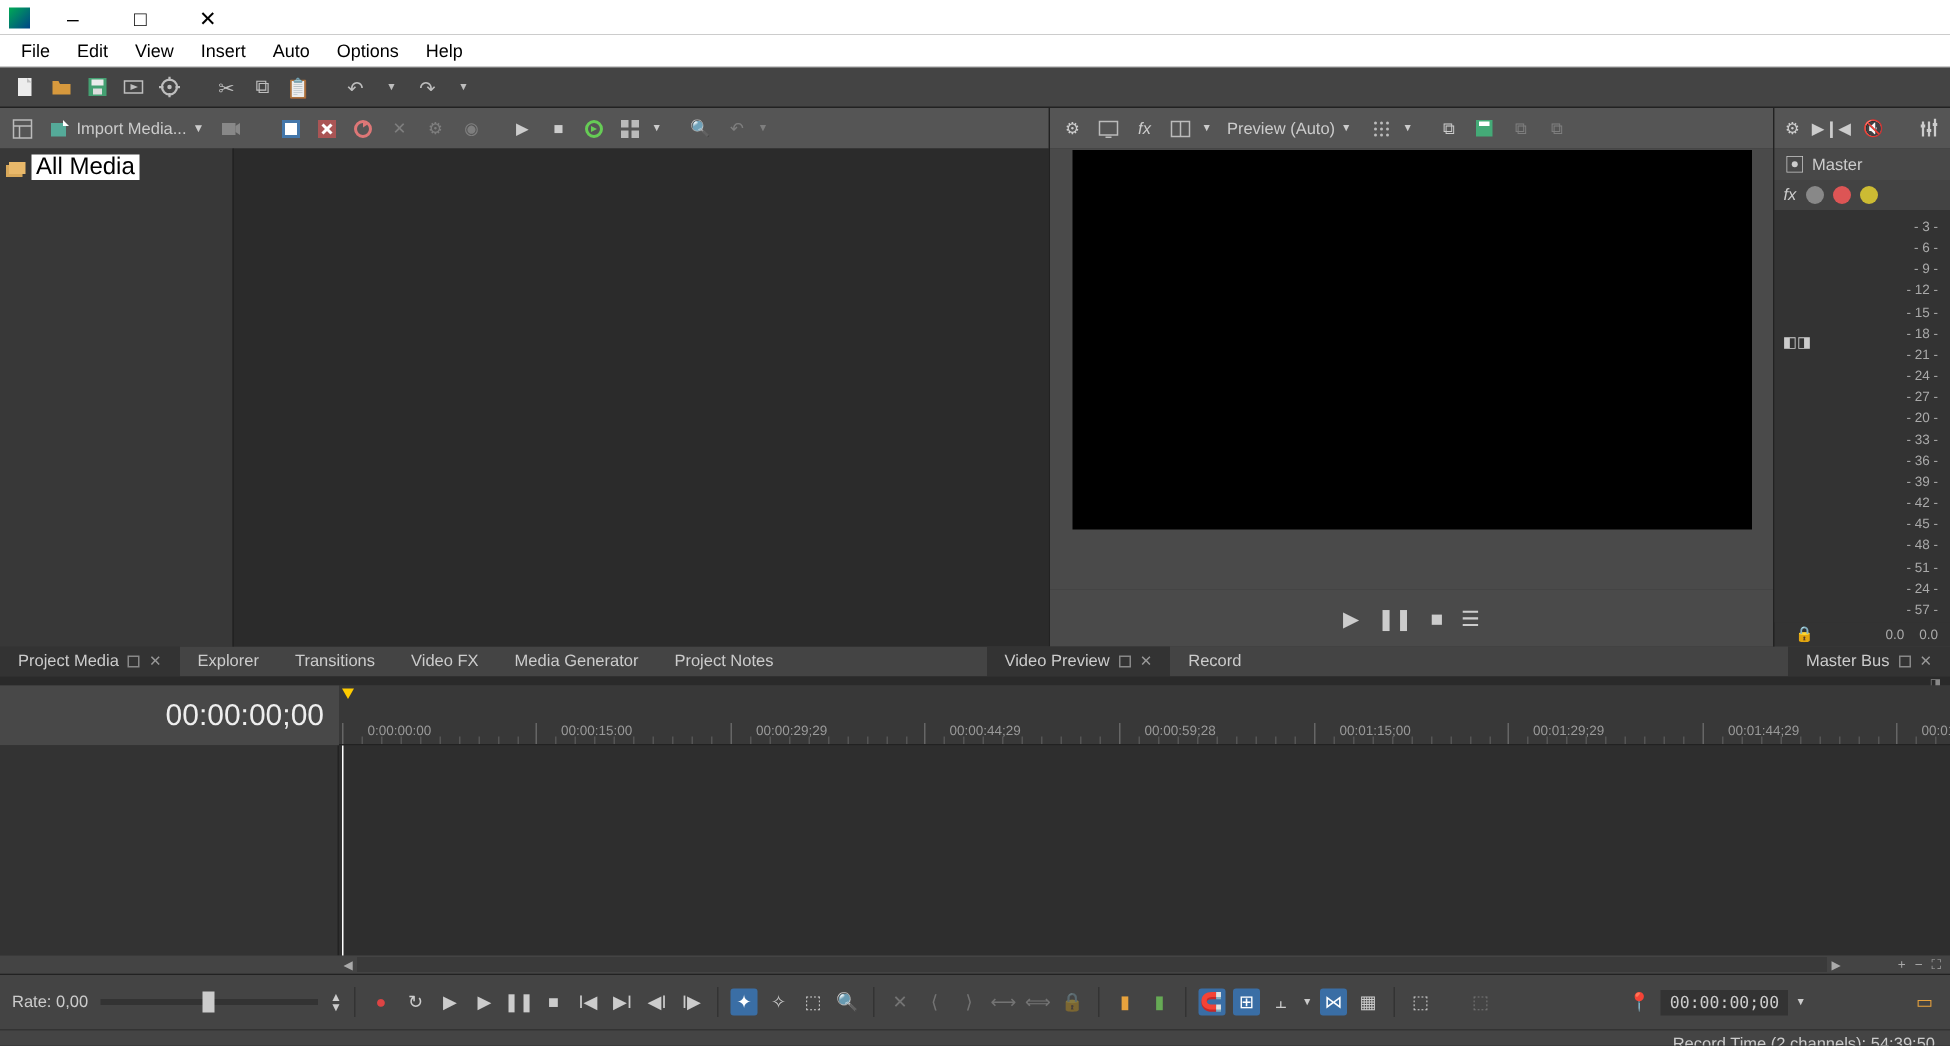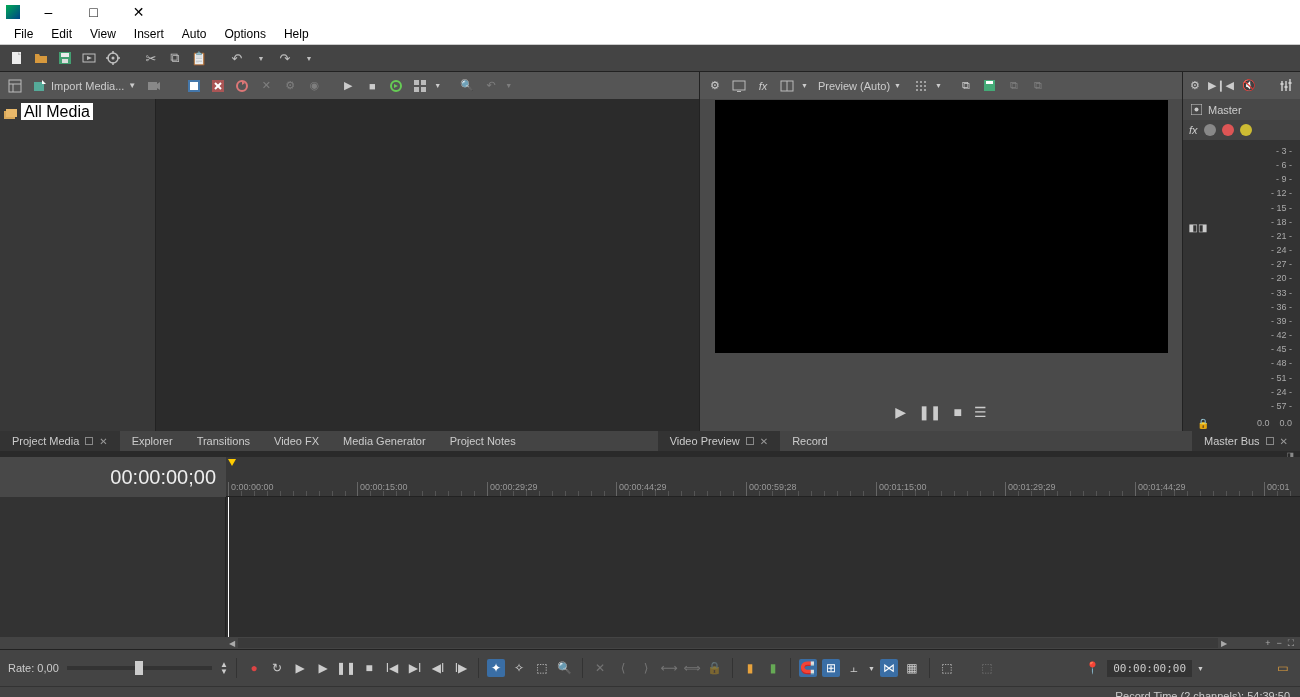--- a/index.html
+++ b/index.html
@@ -48,21 +48,21 @@
 .tab.active { background:#333; }
 .tab .sq { width:8px; height:8px; border:1px solid #888; }
 .tab .x { font-size:10px; color:#999; }
 .tab-spacer { flex:1; }
 .timeline { height:198px; background:#333; display:flex; flex-direction:column; }
 .tl-header { height:40px; display:flex; background:#383838; }
 .tl-tc { width:226px; background:#484848; display:flex; align-items:center; justify-content:flex-end; padding-right:10px; color:#eee; font-size:20px; font-family:"Segoe UI",sans-serif; }
 .tl-ruler { flex:1; position:relative; background:#383838; border-bottom:1px solid #222; }
 .tl-marker { position:absolute; top:2px; left:2px; width:0; height:0; border-left:4px solid transparent; border-right:4px solid transparent; border-top:7px solid #fc0; }
 .tl-ticks { position:absolute; bottom:0; left:0; right:0; height:16px; display:flex; }
-.tick-major { position:absolute; bottom:0; font-size:9px; color:#999; white-space:nowrap; height:14px; border-left:1px solid #666; padding-left:2px; }
+.tick-major { position:absolute; bottom:0; font-size:9px; color:#999; white-space:nowrap; height:14px; border-left:1px solid #666; padding-left:16px; }
 .tick-minor { position:absolute; bottom:0; height:5px; border-left:1px solid #555; }
 .tl-body { flex:1; display:flex; background:#2e2e2e; }
 .tl-trackhead { width:226px; background:#333; border-right:1px solid #222; }
 .tl-tracks { flex:1; position:relative; }
 .tl-cursor { position:absolute; top:0; bottom:0; left:2px; width:1px; background:#fff; }
 .tl-scroll { height:12px; background:#444; display:flex; align-items:center; }
 .tl-scroll-left { width:226px; }
 .tl-scroll-arrow { width:12px; display:flex; justify-content:center; font-size:8px; color:#aaa; }
 .tl-scroll-track { flex:1; height:10px; background:#3a3a3a; }
 .tl-scroll-end { width:70px; display:flex; gap:6px; justify-content:flex-end; padding-right:6px; font-size:9px; color:#aaa; }

